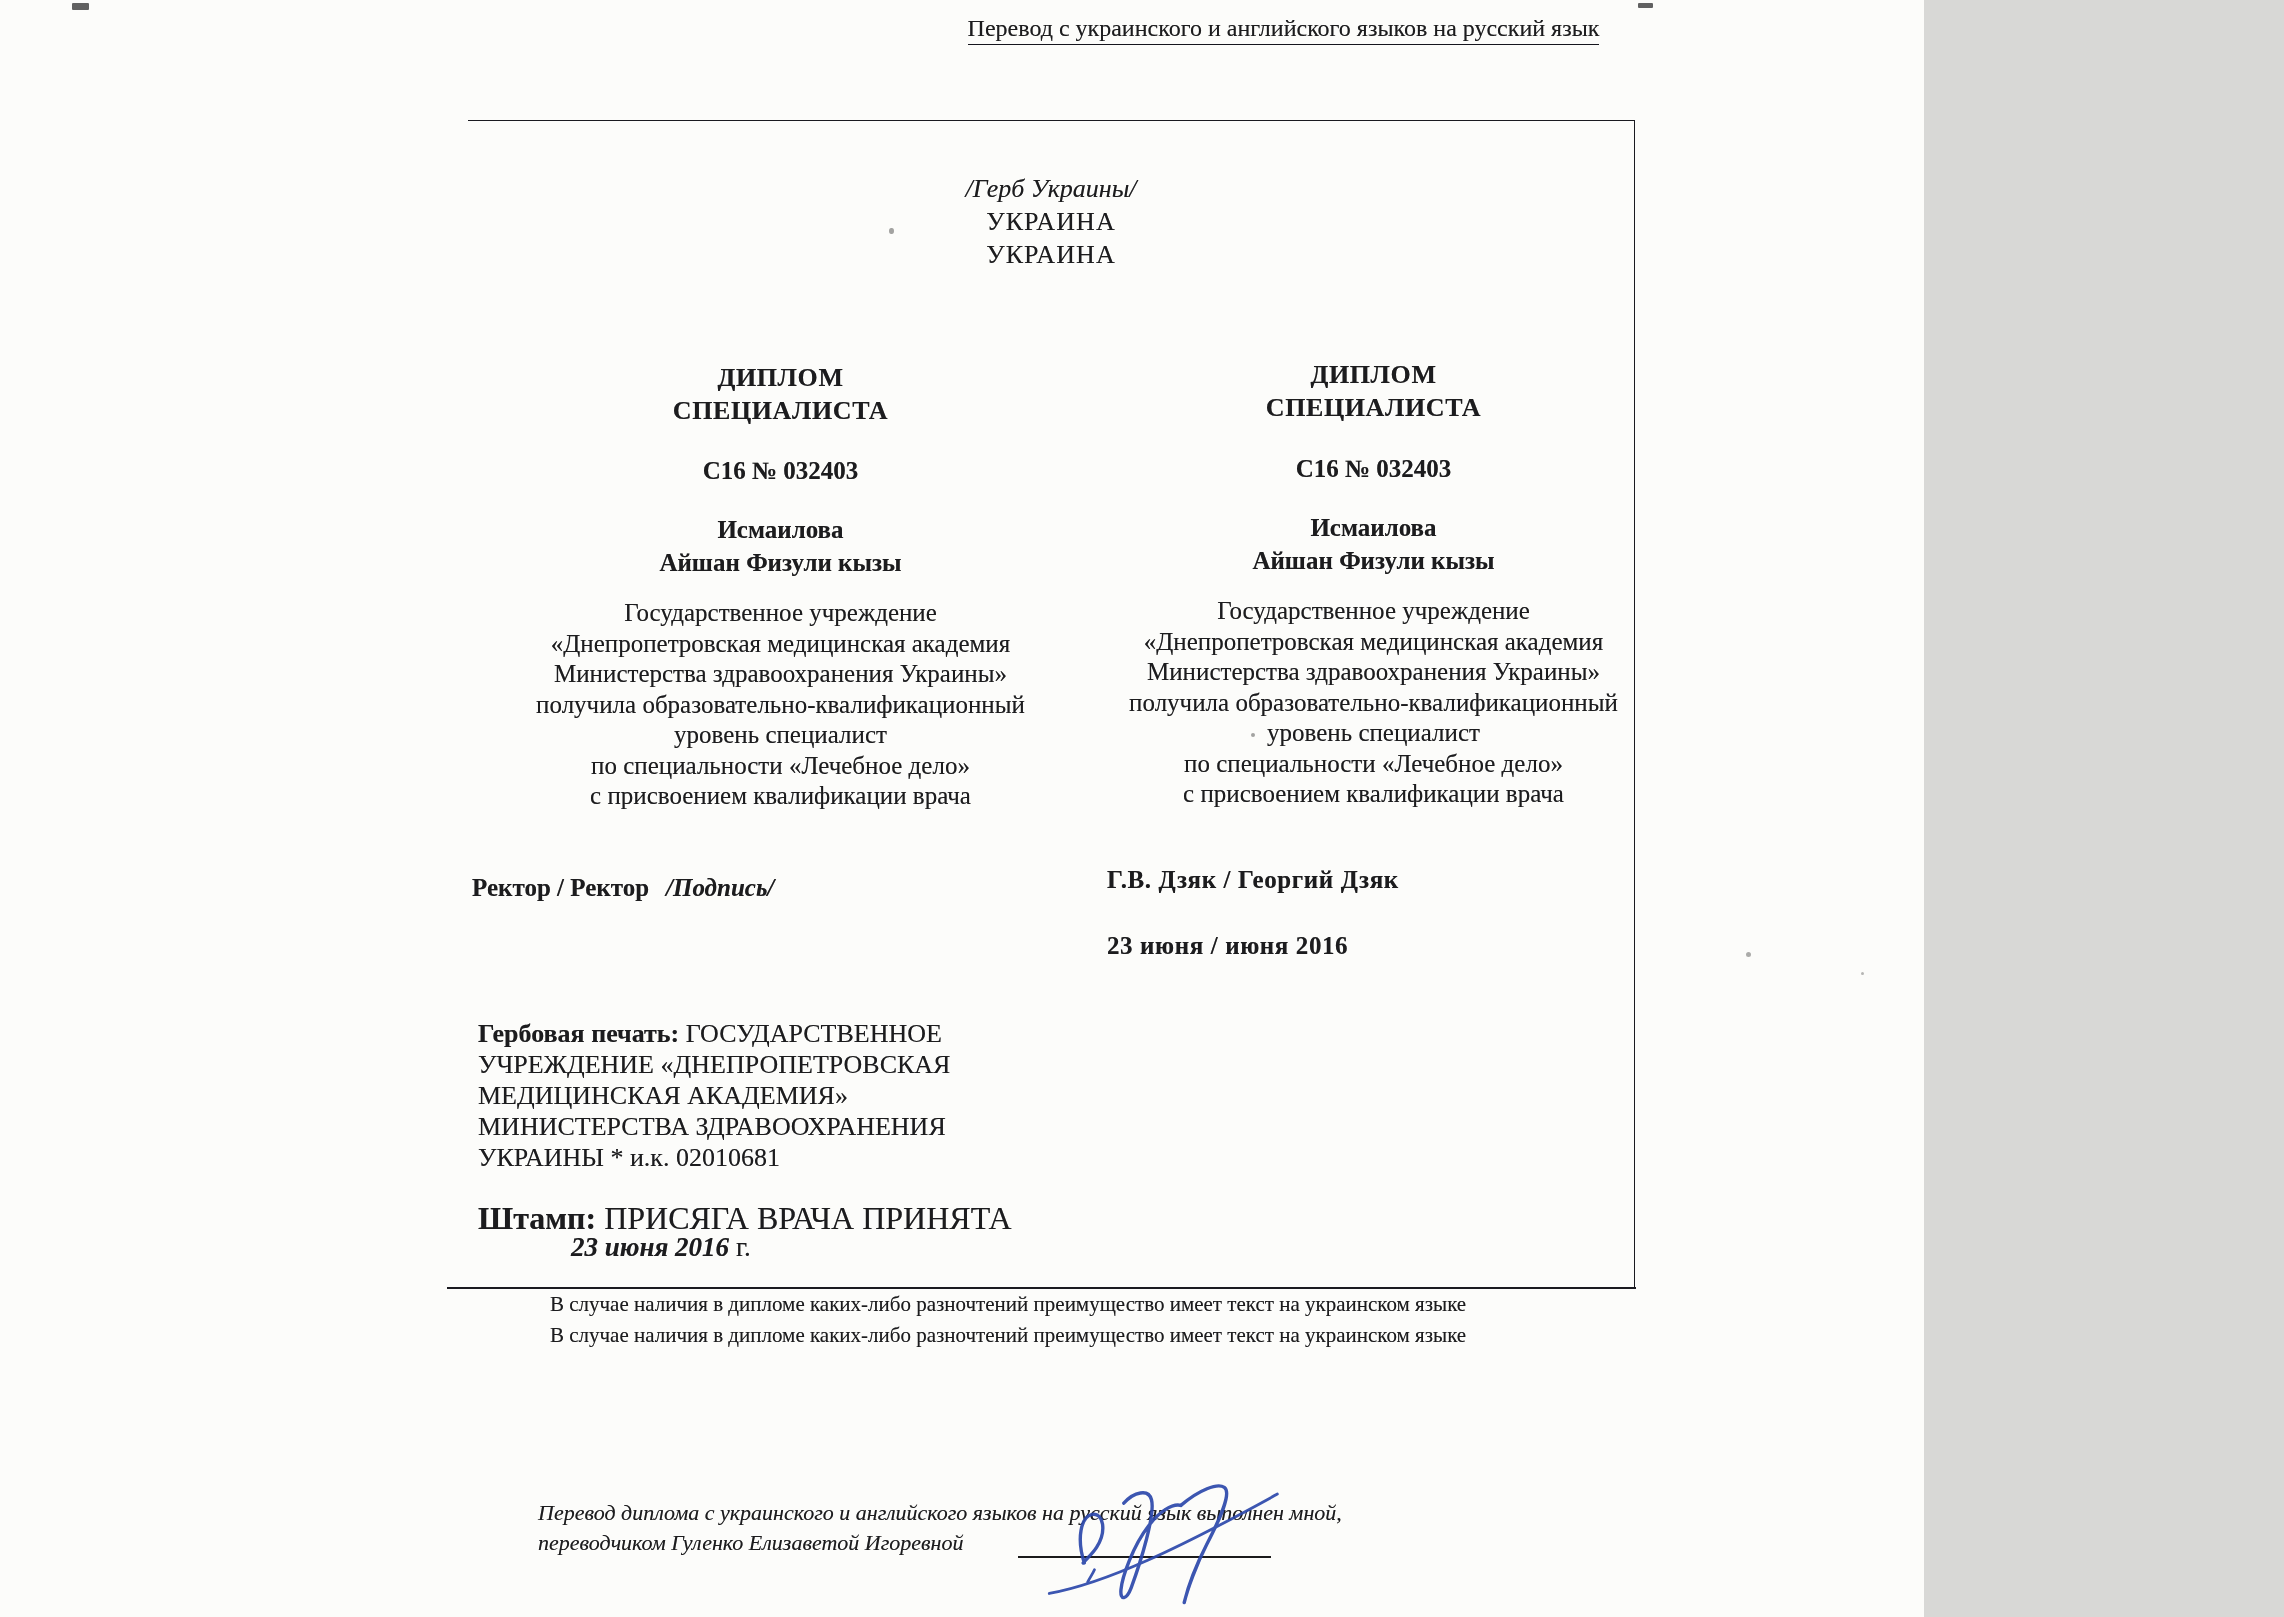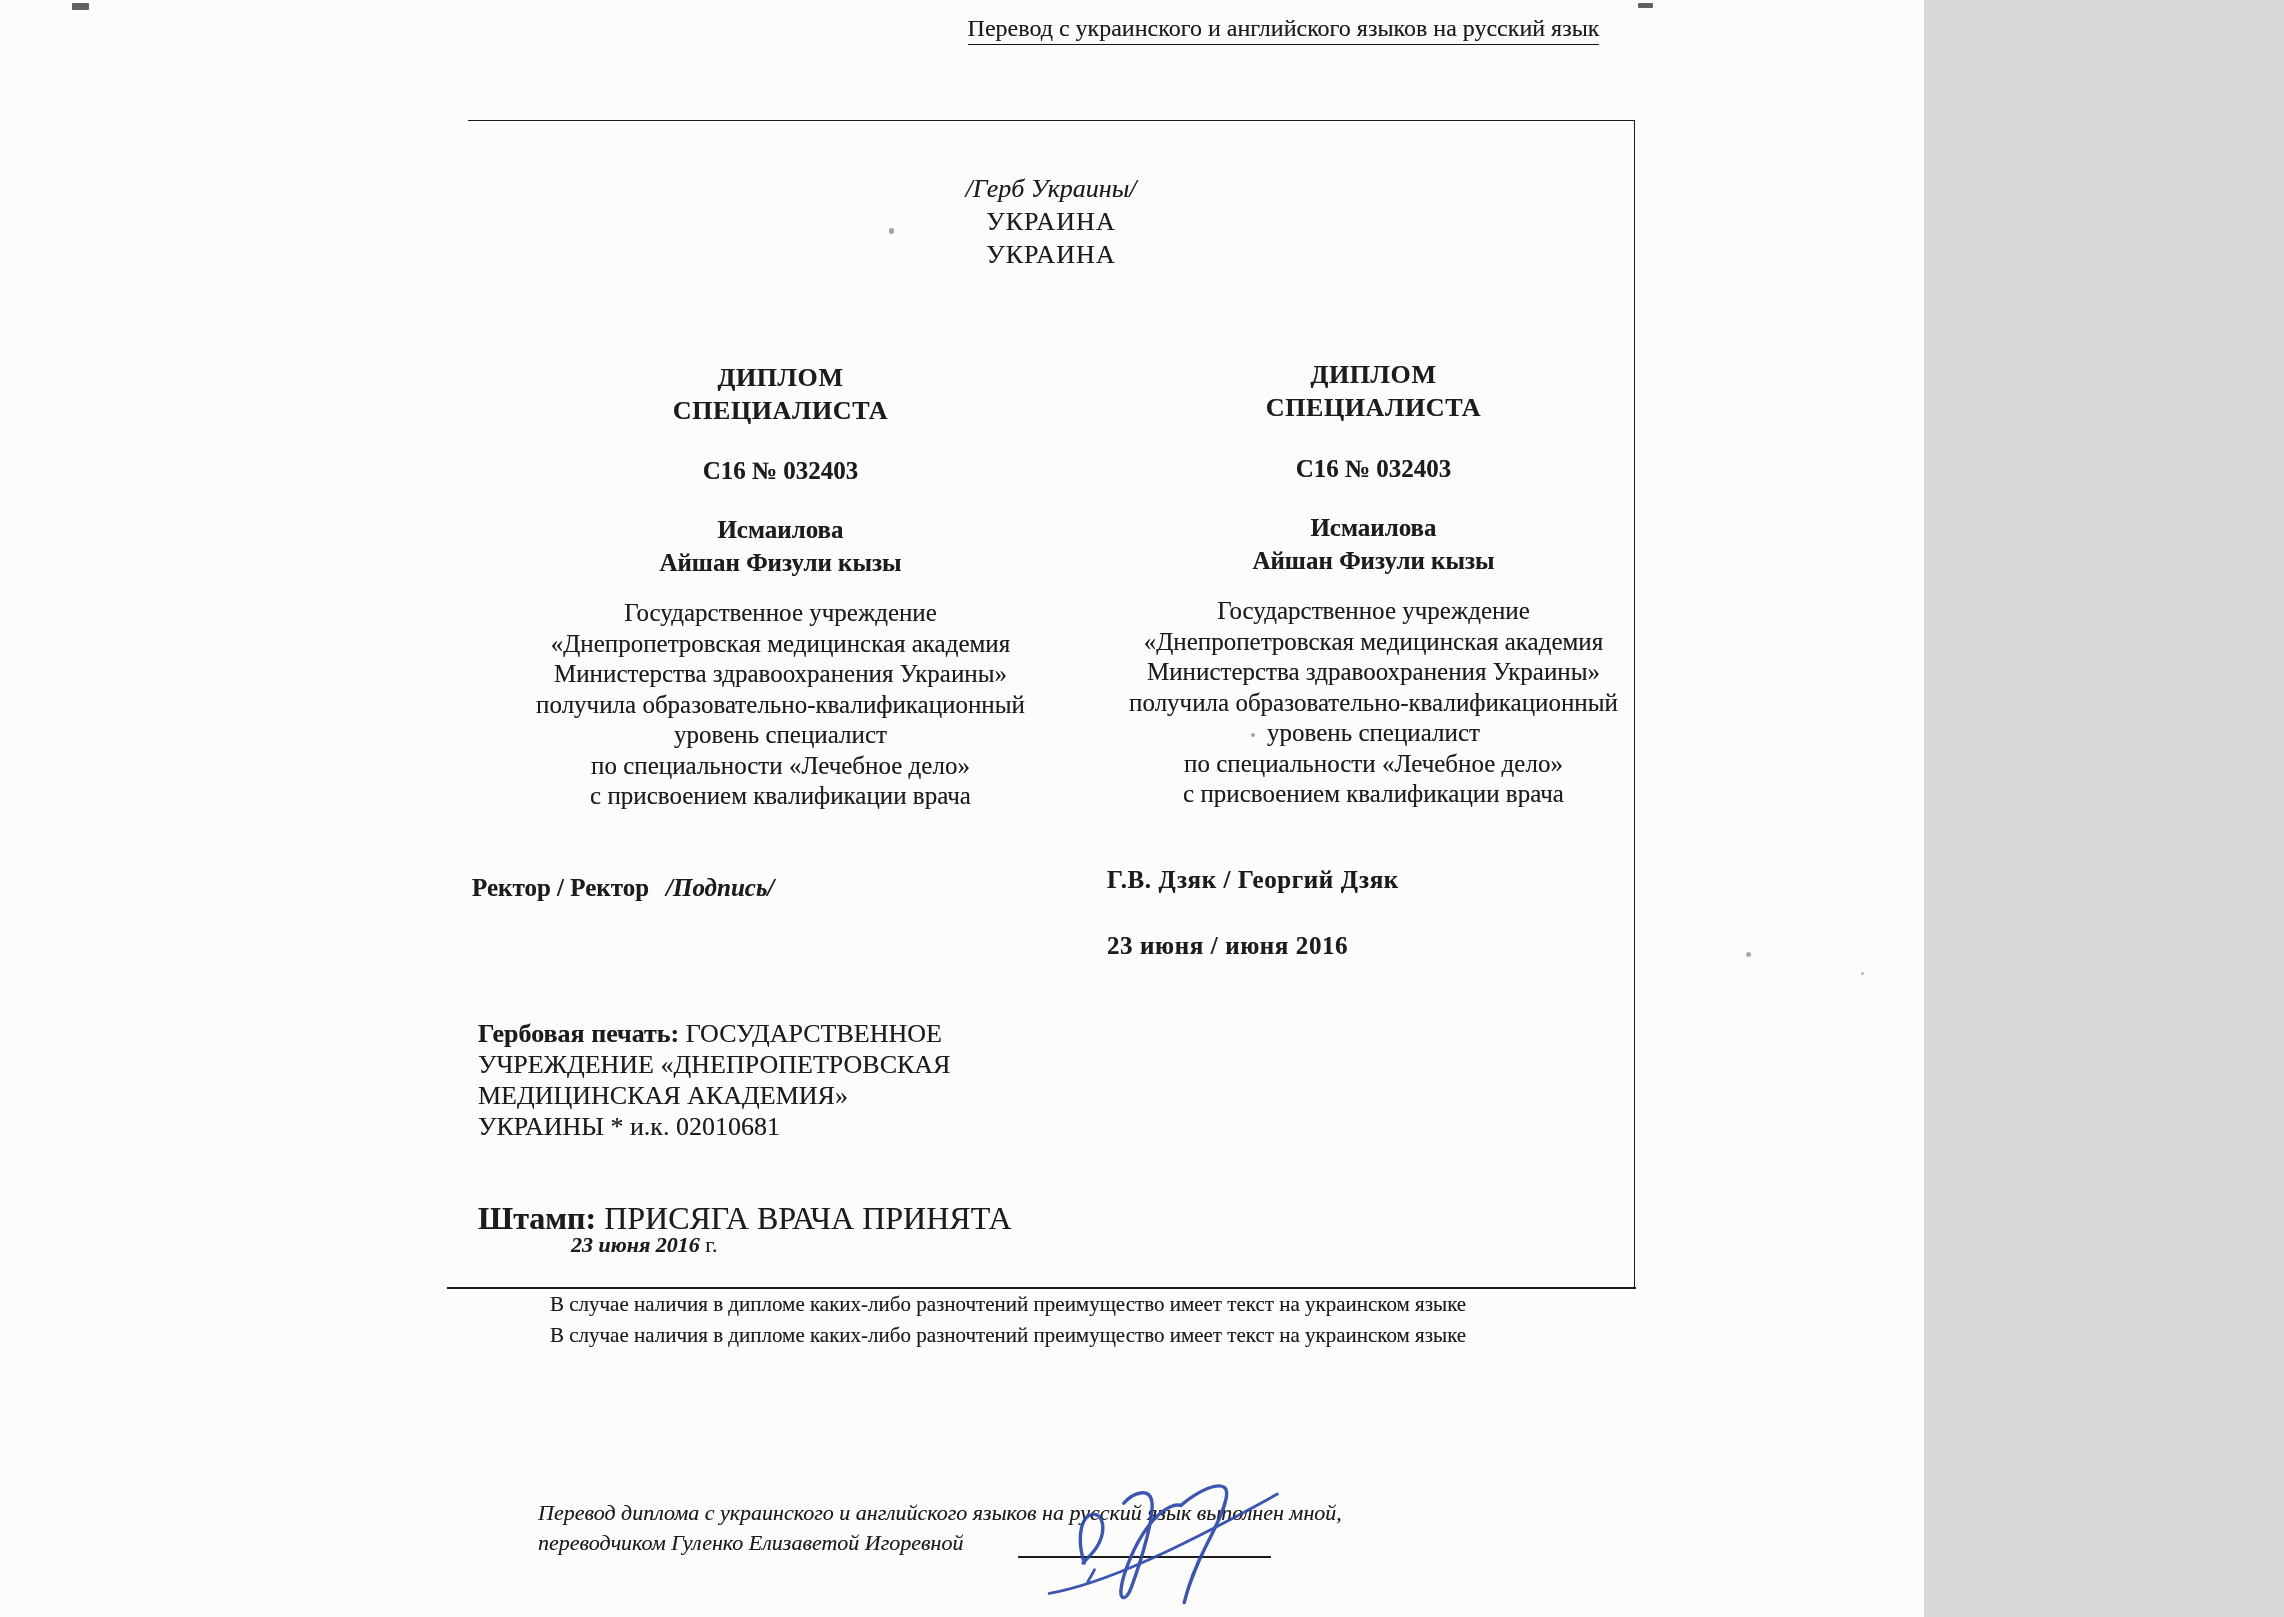--- a/index.html
+++ b/index.html
@@ -40,21 +40,21 @@
   .name-blk{line-height:33px;font-size:25px;font-weight:bold;}
   .body-blk{line-height:30.5px;font-size:25px;}
 
   .rector-line{left:472px;top:874px;font-size:25px;font-weight:bold;}
   .rector-line .sig-note{margin-left:17px;font-style:italic;}
   .rector-name{left:1107px;top:866px;font-size:25px;font-weight:bold;letter-spacing:0.6px;}
   .issue-date{left:1107px;top:932px;font-size:25px;font-weight:bold;letter-spacing:0.6px;}
 
   .seal-blk{left:478px;top:1018px;width:543px;font-size:26px;line-height:31px;}
   .stamp-l1{left:478px;top:1200px;font-size:32px;}
-  .stamp-l2{left:571px;top:1232px;font-size:22px;font-weight:bold;font-style:italic;}
+  .stamp-l2{left:571px;top:1232px;font-size:27px;font-weight:bold;font-style:italic;}
   .stamp-l2 .suffix{font-style:normal;font-weight:normal;}
 
   .note-line{font-size:21px;left:550px;}
   .translator-line{font-size:22px;font-style:italic;left:538px;}
 
   .sig-underline{left:1018px;top:1556px;width:253px;height:2.3px;background:#1b1b1b;}
   .speck{background:#4a4a48;border-radius:50%;}
 </style>
 </head>
 <body>
@@ -122,20 +122,21 @@
   <div class="abs txt rector-line">
     <span>Ректор / Ректор</span><span class="sig-note">/Подпись/</span>
   </div>
   <div class="abs txt rector-name">Г.В. Дзяк / Георгий Дзяк</div>
   <div class="abs txt issue-date">23 июня / июня 2016</div>
 
   <div class="abs seal-blk">
     <div class="txt"><span class="b">Гербовая печать:</span> <span>ГОСУДАРСТВЕННОЕ</span></div>
     <div class="txt">УЧРЕЖДЕНИЕ «ДНЕПРОПЕТРОВСКАЯ</div>
     <div class="txt">МЕДИЦИНСКАЯ АКАДЕМИЯ»</div>
+    <div class="txt">МИНИСТЕРСТВА ЗДРАВООХРАНЕНИЯ</div>
     <div class="txt">УКРАИНЫ * и.к. 02010681</div>
   </div>
 
   <div class="abs txt stamp-l1">
     <span class="b">Штамп:</span><span> ПРИСЯГА ВРАЧА ПРИНЯТА</span>
   </div>
   <div class="abs txt stamp-l2">
     <span>23 июня 2016</span><span class="suffix"> г.</span>
   </div>
 

